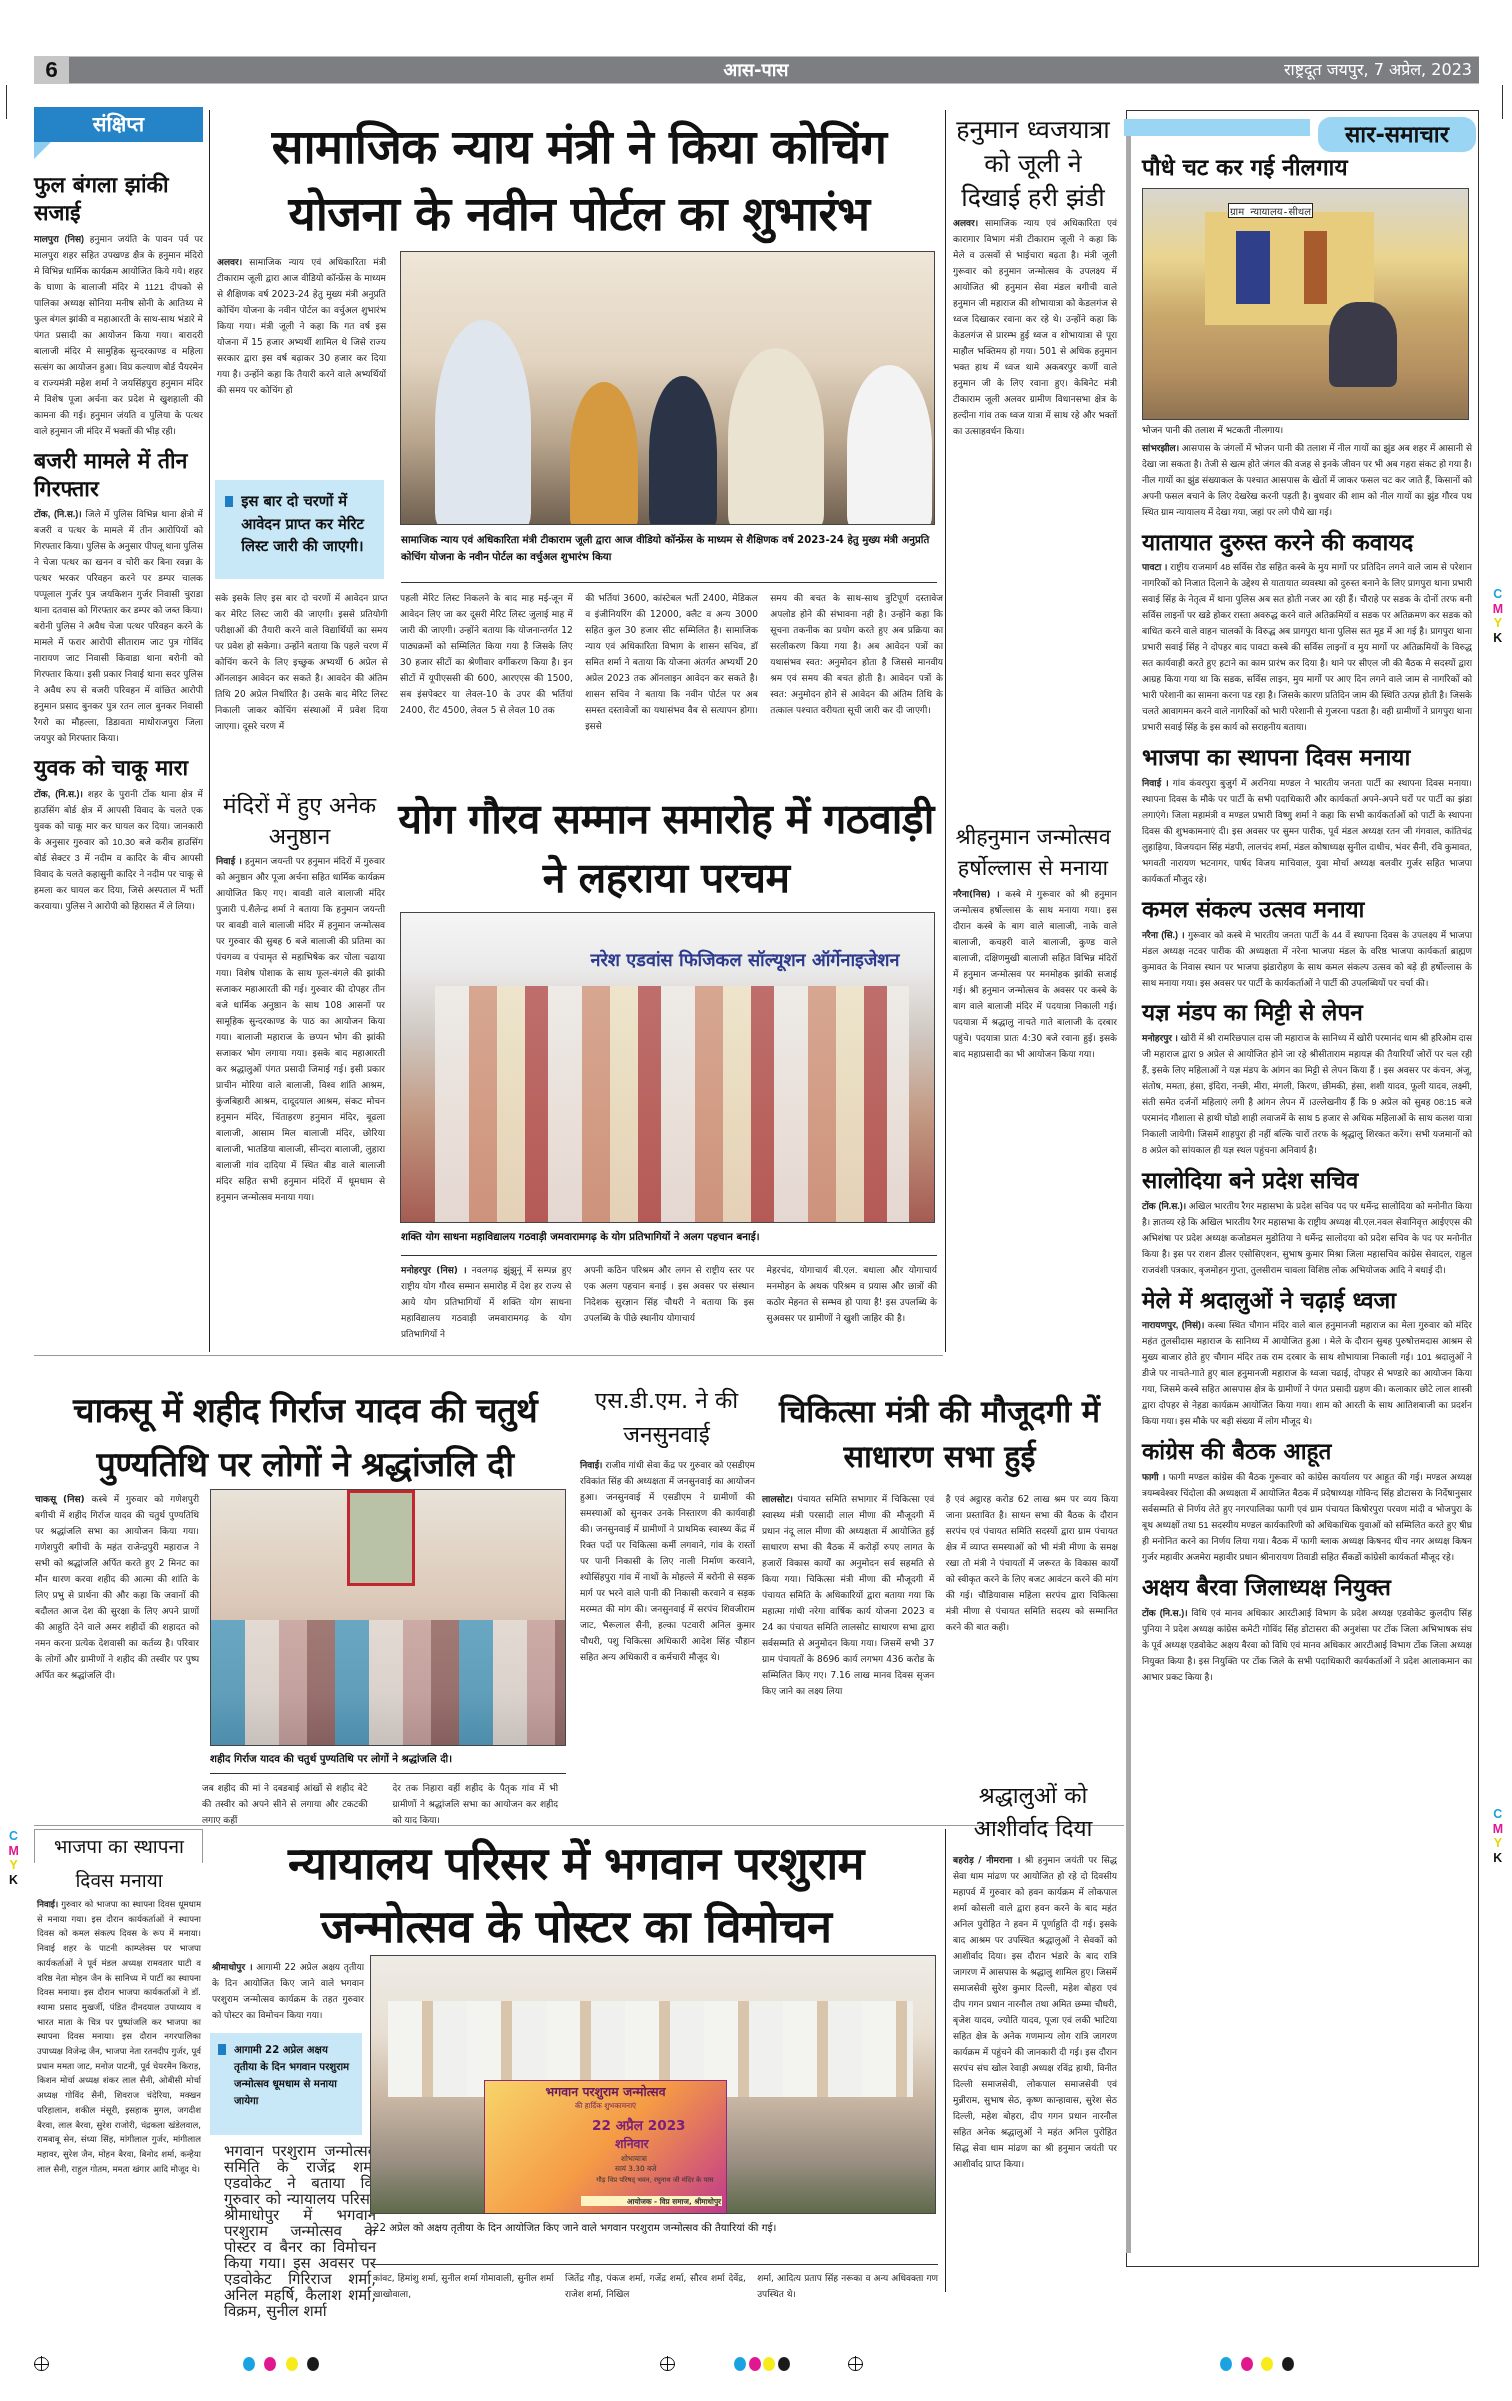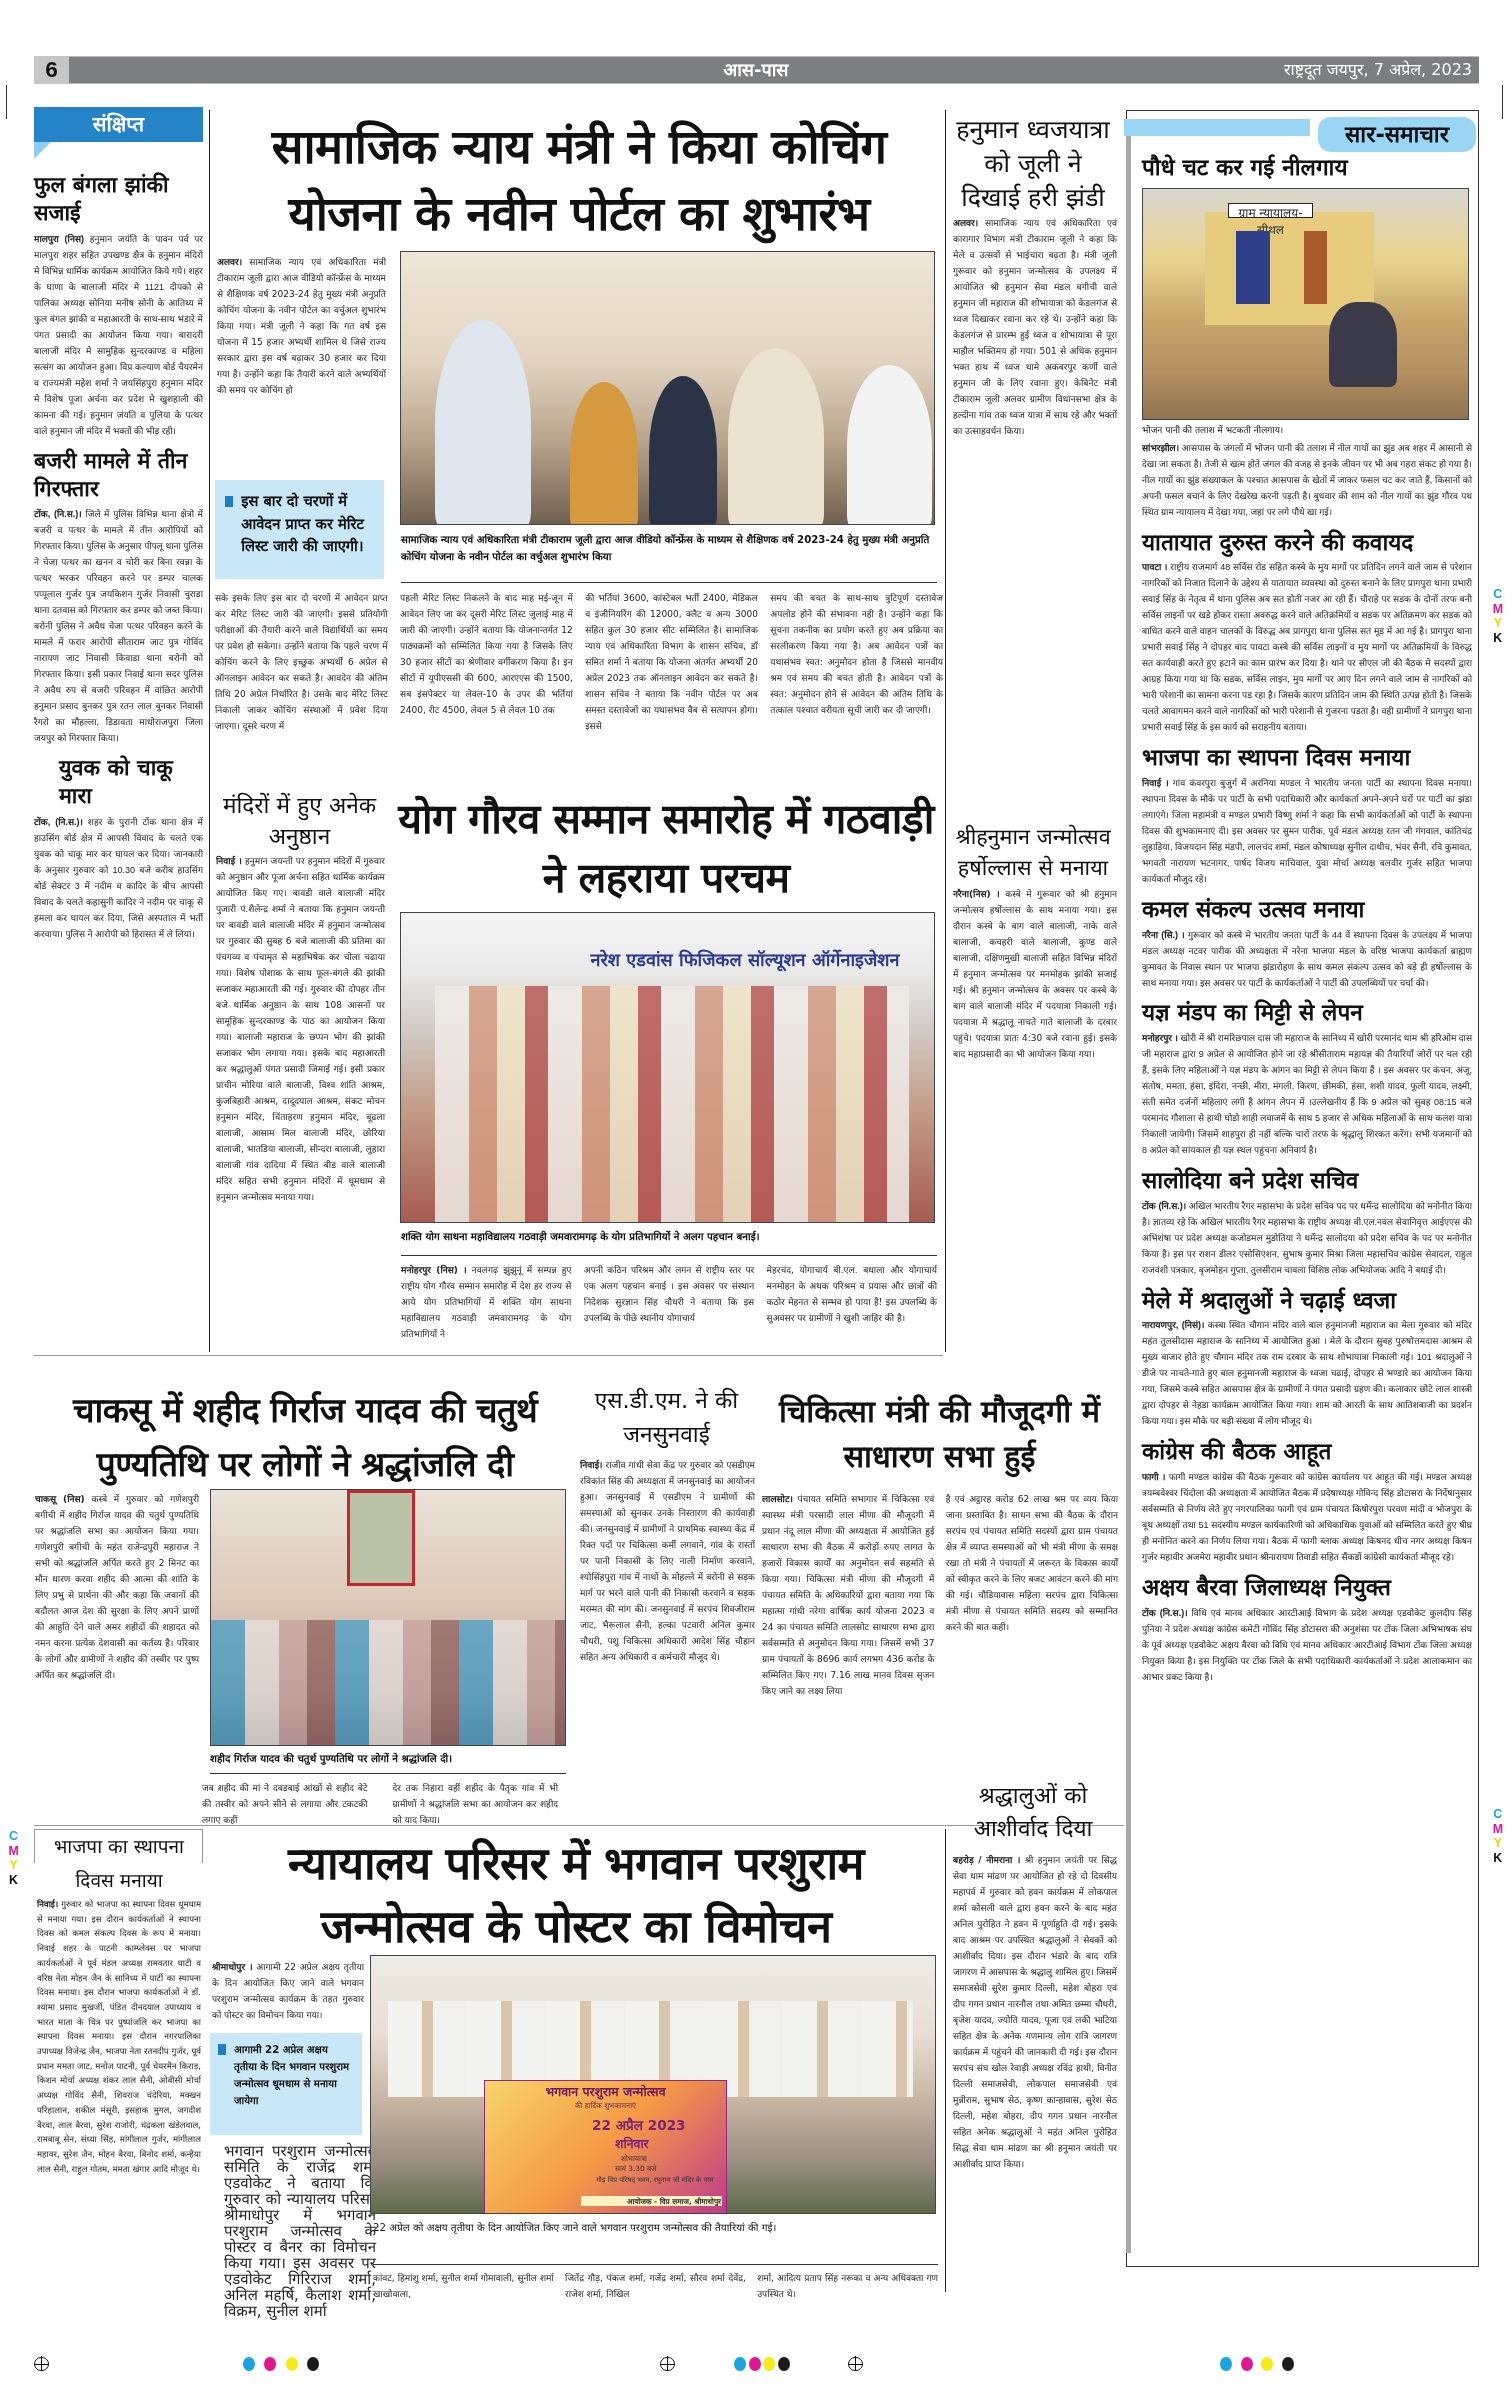--- a/index.html
+++ b/index.html
@@ -38,21 +38,21 @@
   .hb-bullet { width: 8px; height: 10.2px; background: #1e7dc4; margin-top: 6.2px; flex: none; }
 
   .photo { border: 1.1px solid #444; overflow: hidden; }
   .ph-people { background: linear-gradient(180deg,#efe6d8 0%,#e2d4c0 40%,#b8a48c 70%,#706050 100%); }
   .ph-yoga { background: linear-gradient(180deg,#f5f5f5 0%,#eaeaea 18%,#cfc7c0 40%,#c39a84 65%,#a55c52 100%); }
   .ph-nilgai { background: linear-gradient(180deg,#d8d6cf 0%,#e9d48f 30%,#c9a86c 55%,#b48f60 80%,#8e7352 100%); }
   .ph-shaheed { background: linear-gradient(180deg,#e8e2d8 0%,#dcc8b8 45%,#b8a49a 80%,#7a6b66 100%); }
   .ph-parshuram { background: linear-gradient(180deg,#eeece6 0%,#e8dfd2 30%,#c9b7a4 55%,#9a8f83 80%,#5e6a4a 100%); }
 
   .figure { position:absolute; border-radius: 50% 50% 8% 8%; }
-  .sign { position:absolute; background:#fff; border:1.1px solid #222; font-size:12px; text-align:center; color:#333; }
+  .sign { position:absolute; background:#fff; border:1.1px solid #222; font-size:10px; text-align:center; color:#333;font-family:Liberation Mono, monospace; }
 
   .sar-box { border: 1.7px solid #333; }
   .sar-stripe { background: #9ad6f3; }
   .sar-tab { background: #9ad6f3; font-size: 22.6px; font-weight: bold; color:#111; text-align:center; line-height:35px; }
   .sar-left-rule { background: #a9a9a9; }
 
   .cmyk { font: bold 12.4px "Liberation Sans", sans-serif; line-height: 14.7px; text-align: center; width: 13.6px; }
   .dot { width: 12.4px; height: 14.7px; border-radius: 50%; }
   .reg { width: 14.7px; height: 14.7px; border: 1.1px solid #111; border-radius: 50%; }
   .reg::before { content:""; position:absolute; left:6.2px; top:-1.1px; width:0.6px; height:14.7px; background:#111; }
@@ -68,21 +68,21 @@
 <div class="abs section-title">आस-पास</div>
 <div class="abs dateline">राष्ट्रदूत जयपुर, 7 अप्रेल, 2023</div>
 
 <div class="abs" style="left:34px;top:107px;width:169px;">
   <div class="blue-tab">संक्षिप्त</div>
   <div class="blue-tail"></div>
   <div class="hl-side" style="margin-top:12.4px;">फुल बंगला झांकी सजाई</div>
   <div class="bodyc" style="margin-top:3.4px;"><span class="dateline-txt">मालपुरा (निस)</span> <span>हनुमान जयंति के पावन पर्व पर मालपुरा शहर सहित उपखण्ड क्षैत्र के हनुमान मंदिरो मे विभिन्न धार्मिक कार्यक्रम आयोजित किये गये। शहर के घाणा के बालाजी मंदिर मे 1121 दीपको से पालिका अध्यक्ष सोनिया मनीष सोनी के आतिथ्य मे फुल बंगल झांकी व महाआरती के साथ-साथ भंडारे मे पंगत प्रसादी का आयोजन किया गया। बारादरी बालाजी मंदिर मे सामुहिक सुन्दरकाण्ड व महिला सत्संग का आयोजन हुआ। विप्र कल्याण बोर्ड चैयरमेन व राज्यमंत्री महेश शर्मा ने जयसिंहपुरा हनुमान मंदिर मे विशेष पूजा अर्चना कर प्रदेश मे खुशहाली की कामना की गई। हनुमान जंयति व पुलिया के पत्थर वाले हनुमान जी मंदिर में भक्तों की भीड़ रही।</span></div>
   <div class="hl-side" style="margin-top:8px;">बजरी मामले में तीन गिरफ्तार</div>
   <div class="bodyc" style="margin-top:3.4px;"><span class="dateline-txt">टोंक, (नि.स.)।</span> <span>जिले में पुलिस विभिन्न थाना क्षेत्रो में बजरी व पत्थर के मामले में तीन आरोपियों को गिरफ्तार किया। पुलिस के अनुसार पीपलू थाना पुलिस ने चेजा पत्थर का खनन व चोरी कर बिना रवन्ना के पत्थर भरकर परिवहन करने पर डम्पर चालक पप्पूलाल गुर्जर पुत्र जयकिशन गुर्जर निवासी चुराडा थाना दतवास को गिरफ्तार कर डम्पर को जब्त किया। बरोनी पुलिस ने अवैध चेजा पत्थर परिवहन करने के मामले में फरार आरोपी सीताराम जाट पुत्र गोविंद नारायण जाट निवासी किवाडा थाना बरोनी को गिरफ्तार किया। इसी प्रकार निवाई थाना सदर पुलिस ने अवैध रुप से बजरी परिवहन में वांछित आरोपी हनुमान प्रसाद बुनकर पुत्र रतन लाल बुनकर निवासी रैगरो का मौहल्ला, डिडावता माधोराजपुरा जिला जयपुर को गिरफ्तार किया।</span></div>
-  <div class="hl-side" style="margin-top:8px;margin-left:25px;">युवक को चाकू मारा</div>
+  <div class="hl-side" style="margin-top:8px;">युवक को चाकू मारा</div>
   <div class="bodyc" style="margin-top:3.4px;"><span class="dateline-txt">टोंक, (नि.स.)।</span> <span>शहर के पुरानी टोंक थाना क्षेत्र में हाउसिंग बोर्ड क्षेत्र में आपसी विवाद के चलते एक युवक को चाकू मार कर घायल कर दिया। जानकारी के अनुसार गुरुवार को 10.30 बजे करीब हाउसिंग बोर्ड सेक्टर 3 में नदीम व कादिर के बीच आपसी विवाद के चलते कहासुनी कादिर ने नदीम पर चाकू से हमला कर घायल कर दिया, जिसे अस्पताल में भर्ती करवाया। पुलिस ने आरोपी को हिरासत में ले लिया।</span></div>
 </div>
 <div class="abs vrule" style="left:209px;top:110px;height:1242px;width:1.1px;"></div>
 
 <div class="abs hl-xl" style="left:215px;top:113px;width:728px;">सामाजिक न्याय मंत्री ने किया कोचिंग योजना के नवीन पोर्टल का शुभारंभ</div>
 
 <div class="abs body" style="left:217px;top:254px;width:169px;font-size:9px;line-height:16px;"><span class="dateline-txt">अलवर।</span> <span>सामाजिक न्याय एवं अधिकारिता मंत्री टीकाराम जूली द्वारा आज वीडियो कॉन्फ्रेंस के माध्यम से शैक्षिणक वर्ष 2023-24 हेतु मुख्य मंत्री अनुप्रति कोचिंग योजना के नवीन पोर्टल का वर्चुअल शुभारंभ किया गया। मंत्री जूली ने कहा कि गत वर्ष इस योजना में 15 हजार अभ्यर्थी शामिल थे जिसे राज्य सरकार द्वारा इस वर्ष बढ़ाकर 30 हजार कर दिया गया है। उन्होंने कहा कि तैयारी करने वाले अभ्यर्थियों की समय पर कोचिंग हो</span></div>
 
 <div class="abs highlight-box" style="left:215px;top:480px;width:169px;height:99px;">
   <div class="hb-item">

